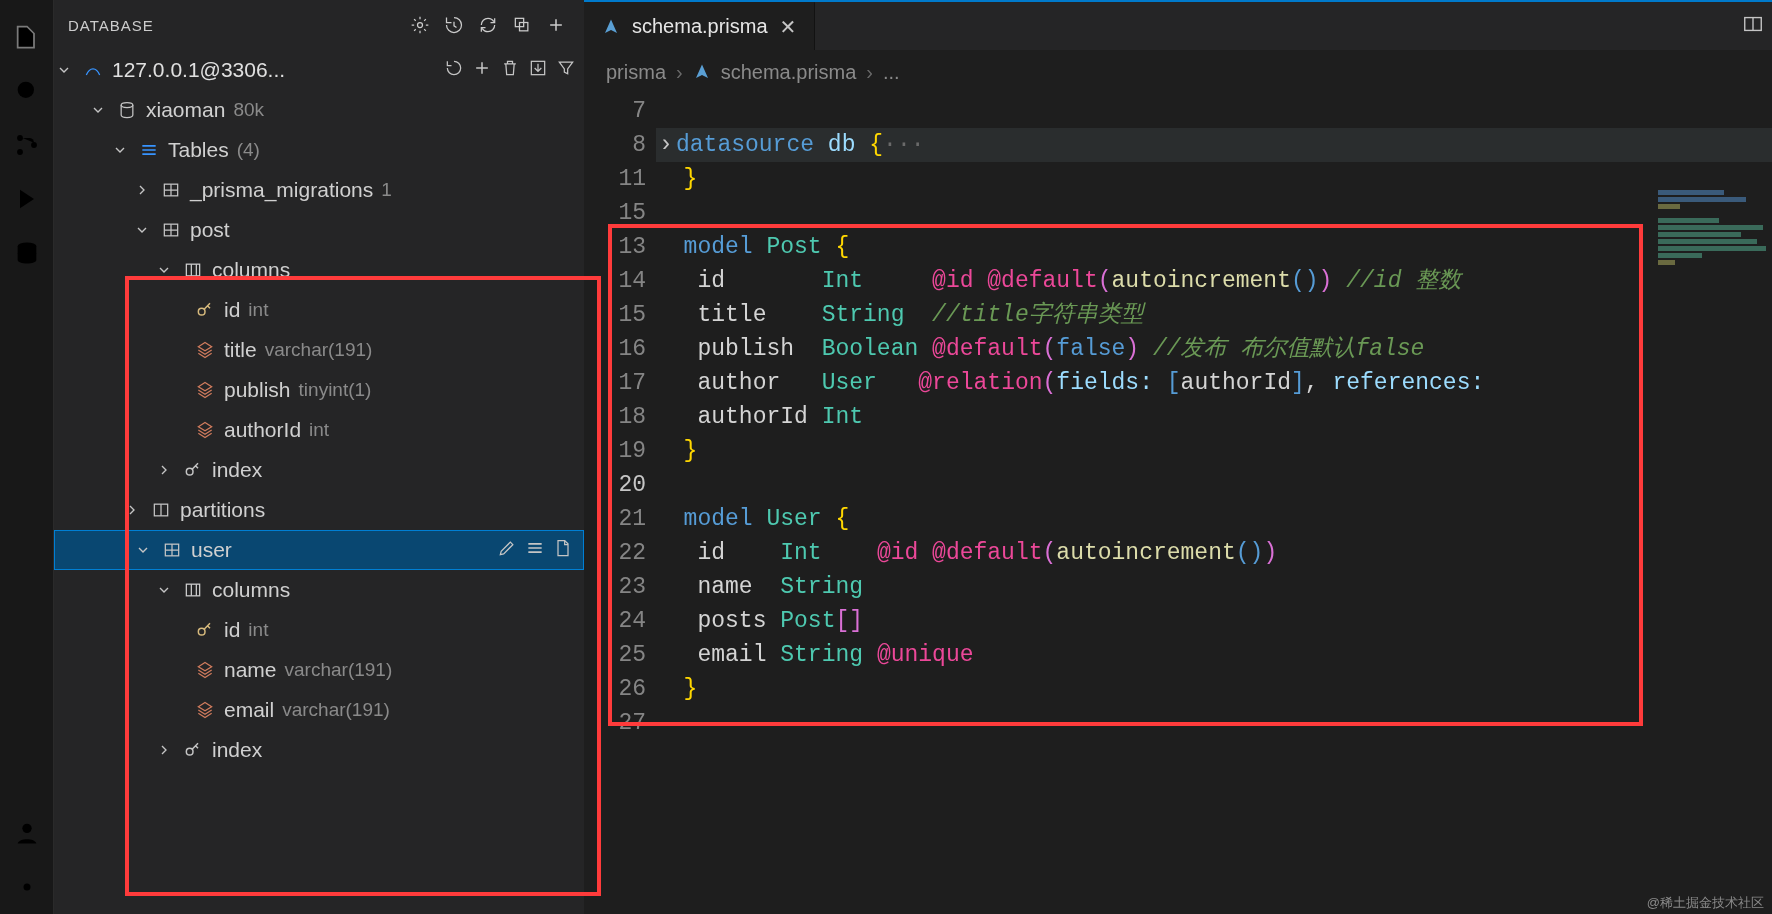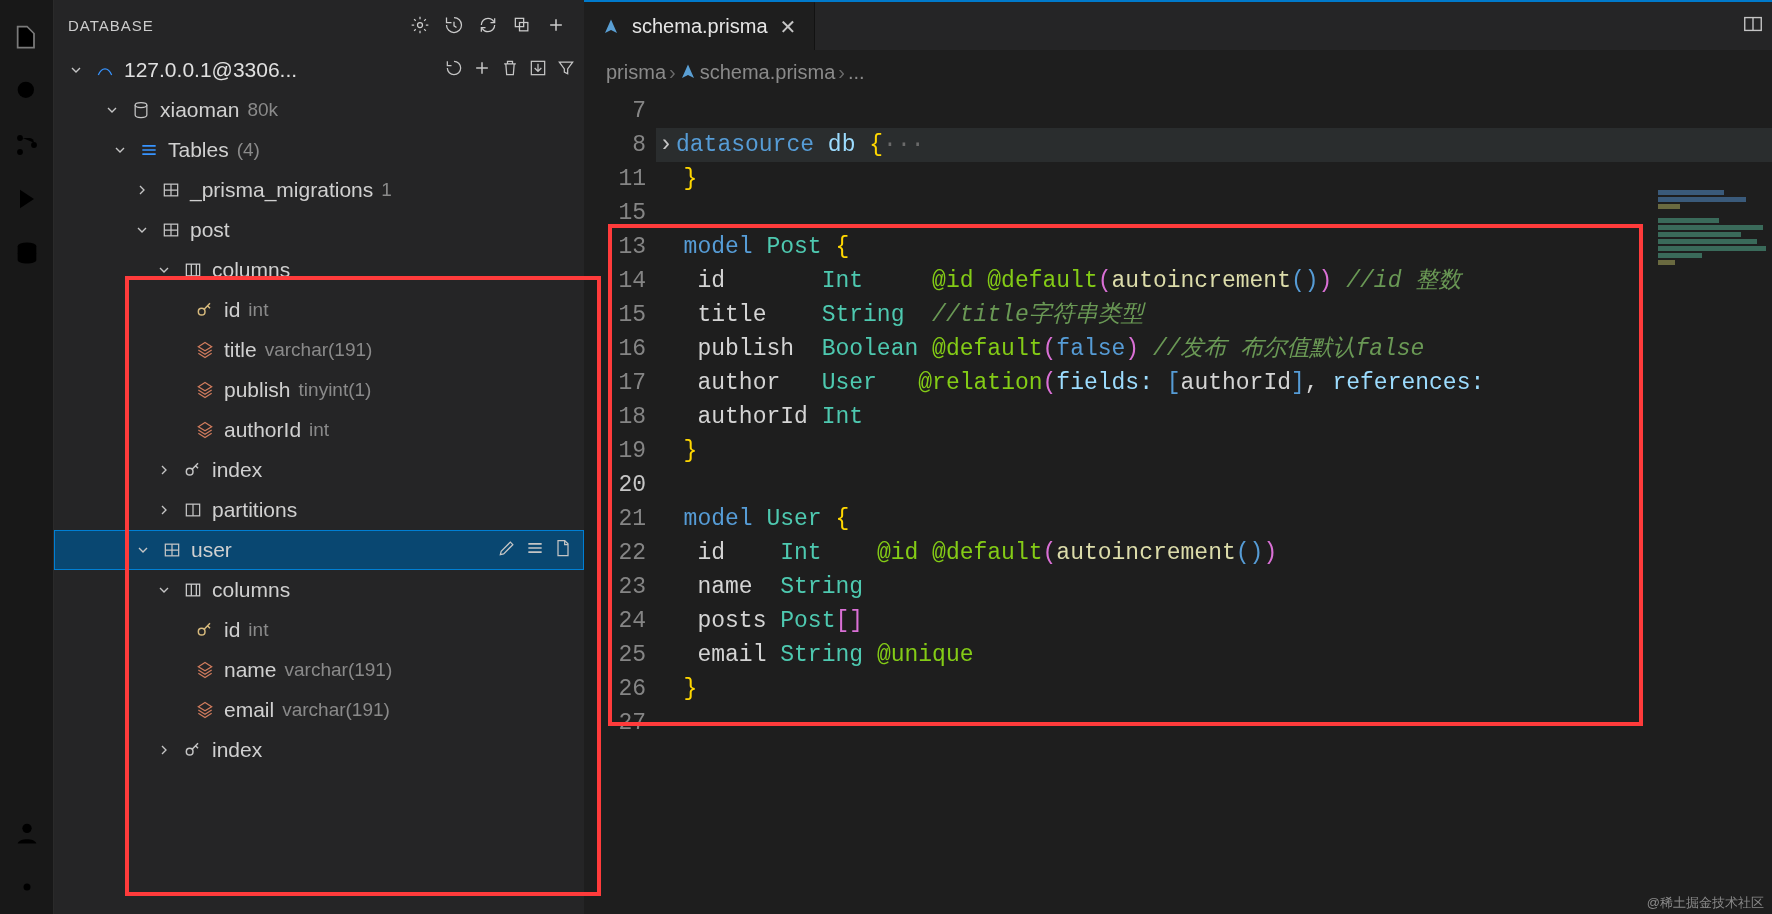--- a/index.html
+++ b/index.html
@@ -83,21 +83,21 @@
   display: flex; align-items: center;
   padding: 0 18px; gap: 12px;
   border-right: 1px solid #121212;
 }
 .tab.active { border-top: 1px solid #1e1e1e; }
 .tab .prisma-tri { width: 18px; height: 22px; }
 .tab .tab-name { color: #e6e6e6; font-size: 20px; }
 .tab .close { color: #c5c5c5; font-size: 20px; }
 .tabs-right { margin-left: auto; display: flex; align-items: center; padding-right: 8px; color: #c5c5c5; }
 
-.breadcrumb { height: 44px; display: flex; align-items: center; padding-left: 22px; gap: 3px; color: #8a8a8a; font-size: 20px; }
+.breadcrumb { height: 44px; display: flex; align-items: center; padding-left: 22px; gap: 10px; color: #8a8a8a; font-size: 20px; }
 .breadcrumb .sep { color: #6a6a6a; }
 
 .editor-body { flex: 1; display: flex; position: relative; }
 .gutter {
   width: 72px; text-align: right;
   font-family: Consolas, "Courier New", monospace;
   font-size: 23px; color: #858585;
   padding-right: 10px;
 }
 .gutter div { height: 34px; line-height: 34px; }
@@ -114,21 +114,21 @@
 
 .tk-key   { color: #569cd6; margin-top: 40px; }
 .tk-type  { color: #4ec9b0; }
 .tk-ident { color: #d4d4d4; }
 .tk-brace { color: #ffd700; }
 .tk-brace2{ color: #da70d6; }
 .tk-func  { color: #dcdcaa; }
 .tk-lit   { color: #569cd6; }
 .tk-cmt   { color: #6a9955; font-style: italic; }
 .tk-dim   { color: #6a6a6a; }
-.tk-at    { color: #84cc16; }
+.tk-at    { color: #ec4899; }
 .tk-fld   { color: #9cdcfe; }
 
 .red-box-2 { position: absolute; left: 608px; top: 224px; width: 1035px; height: 502px; border: 4px solid #ff3b3b; pointer-events: none; z-index: 5; }
 
 .minimap { position: absolute; right: 4px; top: 96px; width: 110px; height: 90px; }
 .minimap div { height: 5px; margin-bottom: 2px; }
 
 .watermark { position: absolute; right: 8px; bottom: 2px; color: #8a8a8a; font-size: 13px; }
 </style>
 </head>
@@ -212,21 +212,21 @@
         </svg>
       </span>
     <span class="ico">
         <svg viewBox="0 0 24 24">
           <path d="M12 5v14M5 12h14" stroke-width="1.8"></path>
         </svg>
       </span>
   </div>
 
   <div class="tree">
-    <div class="conn-row tree-row" style="padding-left:12px">
+    <div class="conn-row tree-row" style="padding-left:0">
       <span class="chev">
           <svg viewBox="0 0 24 24">
             <path d="M6 9l6 6 6-6" stroke-width="2"></path>
           </svg>
         </span>
       <span class="ic ic-conn">
           <svg viewBox="0 0 24 24">
             <path d="M4 18c4-10 12-10 16 0" stroke-width="1.5"></path>
           </svg>
         </span>
@@ -245,21 +245,21 @@
         <span><svg viewBox="0 0 24 24">
               <rect x="4" y="4" width="16" height="16" stroke-width="1.5"></rect>
               <path d="M8 12l4 4 4-4M12 7v9" stroke-width="1.5"></path>
             </svg></span>
         <span><svg viewBox="0 0 24 24">
               <path d="M4 5h16l-6 8v6l-4-2v-4z" stroke-width="1.5"></path>
             </svg></span>
       </div>
     </div>
 
-    <div class="tree-row" style="padding-left:48px">
+    <div class="tree-row" style="padding-left:34px">
       <span class="chev">
           <svg viewBox="0 0 24 24">
             <path d="M6 9l6 6 6-6" stroke-width="2"></path>
           </svg>
         </span>
       <span class="ic ic-db">
           <svg viewBox="0 0 24 24">
             <ellipse cx="12" cy="6" rx="7" ry="3" stroke-width="1.5"></ellipse>
             <path d="M5 6v12c0 1.7 3.1 3 7 3s7-1.3 7-3V6" stroke-width="1.5"></path>
           </svg>
@@ -374,21 +374,21 @@
           </svg>
         </span>
       <span class="ic ic-idx">
           <svg viewBox="0 0 24 24">
             <circle cx="8" cy="14" r="4" stroke-width="1.8"></circle>
             <path d="M11 11l7-7M15 7l3 3" stroke-width="1.8"></path>
           </svg>
         </span>
       <span>index</span>
     </div>
-    <div class="tree-row" style="padding-left:100px">
+    <div class="tree-row" style="padding-left:68px">
       <span class="chev">
           <svg viewBox="0 0 24 24">
             <path d="M9 6l6 6-6 6" stroke-width="2"></path>
           </svg>
         </span>
       <span class="ic ic-part">
           <svg viewBox="0 0 24 24">
             <rect x="4" y="5" width="16" height="14" stroke-width="1.5"></rect>
             <path d="M12 5v14" stroke-width="1.5"></path>
           </svg>

